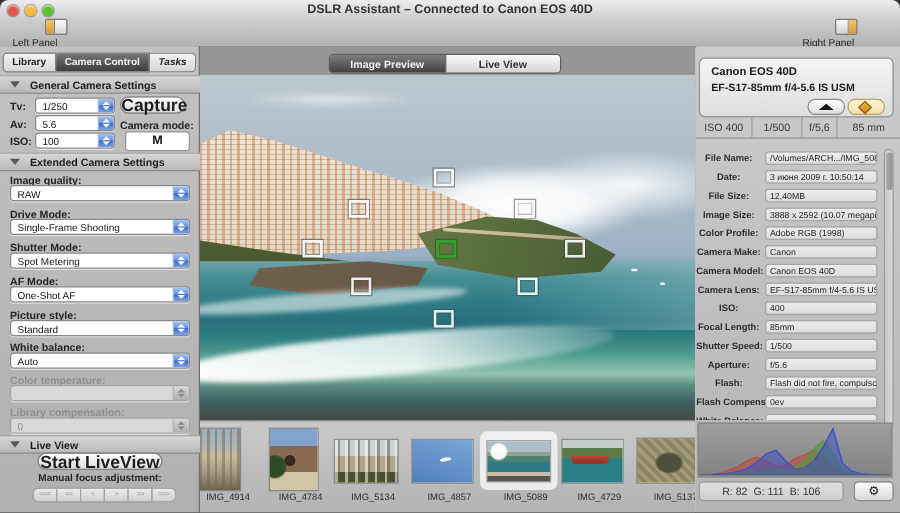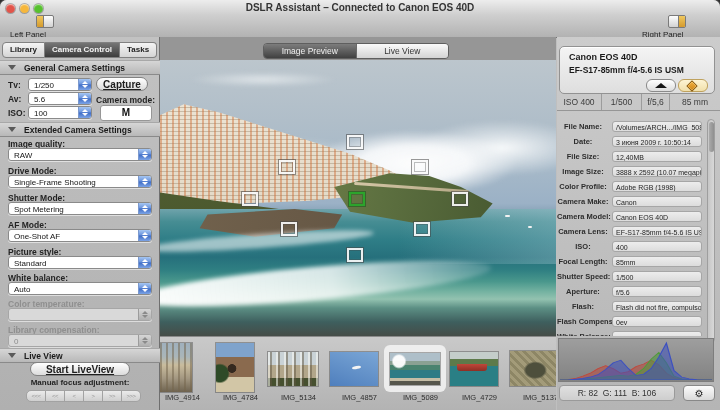--- a/index.html
+++ b/index.html
@@ -14,48 +14,48 @@
   .tbtn .ic{width:16px;height:11px;margin:0 auto;border:1px solid #7a7a7a;border-radius:2px;background:linear-gradient(#fdfdfd,#d2d2d2);position:relative;}
   .tbtn .ic i{position:absolute;top:0;bottom:0;width:6px;background:linear-gradient(#f0c85e,#d49a2e);}
   .tbtn.l .ic i{left:0;border-right:1px solid #7a7a7a;border-radius:1px 0 0 1px;}
   .tbtn.r .ic i{right:0;border-left:1px solid #7a7a7a;border-radius:0 1px 1px 0;}
   .tbtn .lb{font-size:8px;color:#222;margin-top:2px;}
   
   .lpanel{position:absolute;left:0;top:37px;width:160px;bottom:0;background:linear-gradient(#c2c2c2,#b0b0b0);border-right:1px solid #6f6f6f;box-sizing:border-box;}
   .ltabs{position:absolute;left:0;right:0;top:5px;display:flex;justify-content:center;}
   .ltab{font-size:8px;font-weight:bold;color:#222;padding:2px 7px 3px;background:linear-gradient(#f4f4f4,#d5d5d5);border:1px solid #818181;border-left:none;white-space:nowrap;}
   .ltab:first-child{border-left:1px solid #818181;border-radius:4px 0 0 4px;}
-  .ltab:last-child{border-radius:0 4px 4px 0;}
+  .ltab:last-child{border-radius:0 4px 4px 0;font-style:italic;}
   .ltab.sel{background:linear-gradient(#767676,#3c3c3c);color:#f4f4f4;}
   .sect{position:absolute;left:0;width:160px;height:13px;background:linear-gradient(#d6d6d6,#b8b8b8);border-top:1px solid #a8a8a8;border-bottom:1px solid #8a8a8a;}
   .sect .tri{position:absolute;left:8px;top:4px;width:0;height:0;border-left:4px solid transparent;border-right:4px solid transparent;border-top:5px solid #5a5a5a;}
   .sect .stx{position:absolute;left:24px;top:2px;font-size:8.5px;font-weight:bold;color:#1b1b1b;white-space:nowrap;}
   .flabel{position:absolute;left:8px;font-size:8.5px;font-weight:bold;color:#242424;white-space:nowrap;}
   .flabel.dim{color:#8f8f8f;}
   .dd{position:absolute;height:13px;background:#fff;border:1px solid #8a8a8a;border-radius:3px;box-shadow:0 1px 0 rgba(255,255,255,.55);box-sizing:border-box;}
   .dd .val{position:absolute;left:5px;top:1.5px;right:13px;font-size:8px;color:#141414;white-space:nowrap;overflow:hidden;}
   .dd .cap{position:absolute;right:0;top:0;bottom:0;width:12px;border-radius:0 2px 2px 0;background:linear-gradient(#a5c6f2 0%,#6791dc 48%,#3f6cc4 52%,#7ba3e6 100%);border-left:1px solid #7a98ce;}
   .dd .cap u,.dd .cap d{position:absolute;left:3px;width:0;height:0;border-left:3px solid transparent;border-right:3px solid transparent;}
   .dd .cap u{top:2px;border-bottom:3px solid #fff;}
   .dd .cap d{bottom:2px;border-top:3px solid #fff;}
   .dd.dis{background:#d9d9d9;border-color:#a6a6a6;}
   .dd.dis .val{color:#8c8c8c;}
   .dd.dis .cap{background:linear-gradient(#d6d6d6,#b0b0b0);border-left-color:#9c9c9c;}
   .dd.dis .cap u{border-bottom-color:#8a8a8a;}
   .dd.dis .cap d{border-top-color:#8a8a8a;}
-  .pill{position:absolute;border:1px solid #828282;border-radius:7px;background:linear-gradient(#ffffff,#dcdcdc);font-size:10px;font-weight:bold;color:#1e1e1e;text-align:center;box-sizing:border-box;text-decoration:underline;}
+  .pill{position:absolute;border:1px solid #828282;border-radius:7px;background:linear-gradient(#ffffff,#dcdcdc);font-size:14px;font-weight:bold;color:#1e1e1e;text-align:center;box-sizing:border-box;}
   .mbox{position:absolute;background:#fff;border:1px solid #979797;border-radius:3px;text-align:center;font-weight:bold;color:#111;}
   .fseg{position:absolute;left:26px;top:353px;display:flex;}
   .fseg b{width:18px;height:10px;background:linear-gradient(#ebebeb,#cfcfcf);border:1px solid #a2a2a2;border-left:none;font-size:6px;font-weight:normal;color:#979797;text-align:center;line-height:10px;letter-spacing:-0.5px;}
   .fseg b:first-child{border-left:1px solid #a2a2a2;border-radius:5px 0 0 5px;}
   .fseg b:last-child{border-radius:0 5px 5px 0;}
   
   .center{position:absolute;left:160px;top:37px;width:396px;bottom:0;background:#969696;}
   .seg{position:absolute;left:103px;top:6px;width:184px;height:14px;display:flex;border:1px solid #5f5f5f;border-radius:4px;overflow:hidden;}
-  .seg .sg{flex:1;font-size:8.5px;font-weight:normal;text-align:center;line-height:14px;color:#333;background:linear-gradient(#fafafa,#d4d4d4);}
+  .seg .sg{flex:1;font-size:8.5px;font-weight:bold;text-align:center;line-height:14px;color:#333;background:linear-gradient(#fafafa,#d4d4d4);}
   .seg .sg.sel{background:linear-gradient(#7d7d7d,#404040);color:#f0f0f0;}
   .seg .sg + .sg{border-left:1px solid #6a6a6a;}
   .photo{position:absolute;left:0;top:23px;width:396px;height:276px;overflow:hidden;
     background:linear-gradient(180deg,#bcc6cd 0%,#b0bec9 22%,#a5b8c8 40%,#9bb1c6 52%,#8fa8bd 54%);}
   .photo>div{position:absolute;}
   .cloud1{left:28px;top:12px;width:150px;height:15px;background:radial-gradient(ellipse at 50% 50%,rgba(228,233,236,.9),rgba(228,233,236,0) 70%);filter:blur(2px);}
   .cloud2{left:145px;top:48px;width:260px;height:95px;background:
      radial-gradient(ellipse 55% 48% at 42% 58%,#fdfdfd 0%,rgba(250,251,252,.92) 38%,rgba(244,247,249,0) 72%),
      radial-gradient(ellipse 48% 42% at 76% 42%,#f7f9fa 0%,rgba(242,246,248,0) 70%);filter:blur(2px);}
   .cloud3{left:60px;top:78px;width:150px;height:50px;background:radial-gradient(ellipse at 50% 55%,rgba(248,250,251,.85),rgba(248,250,251,0) 70%);filter:blur(3px);}

